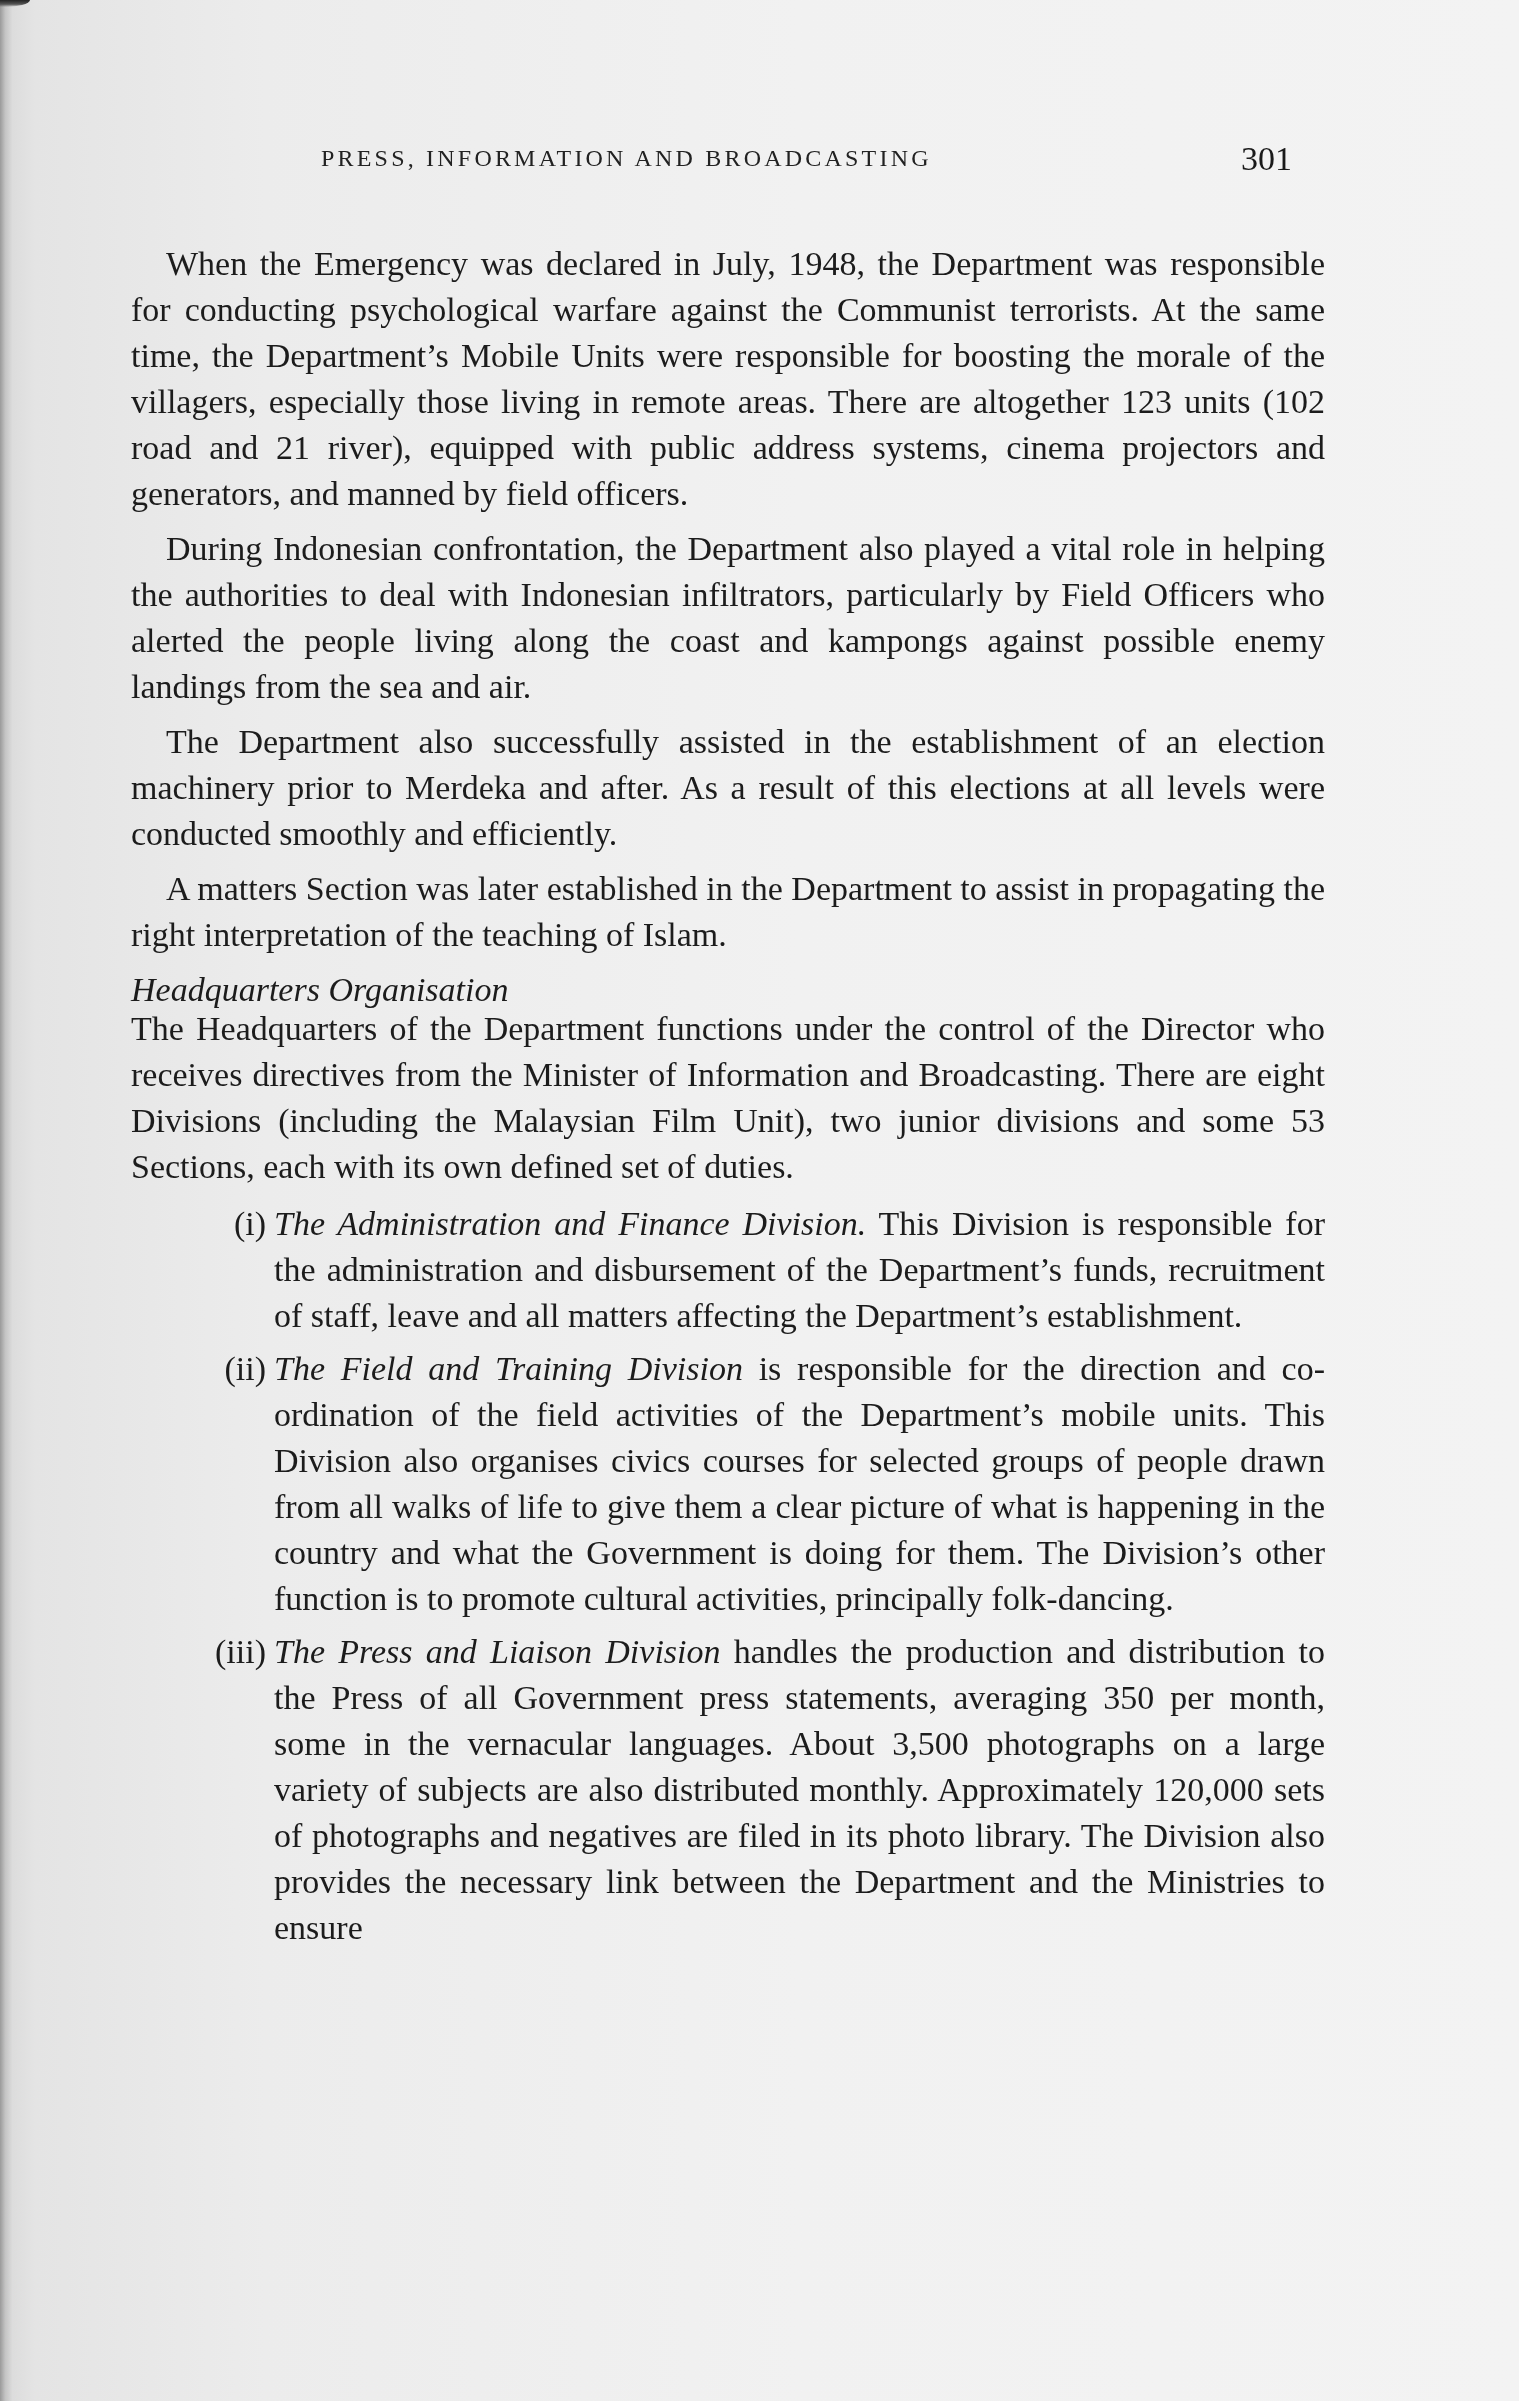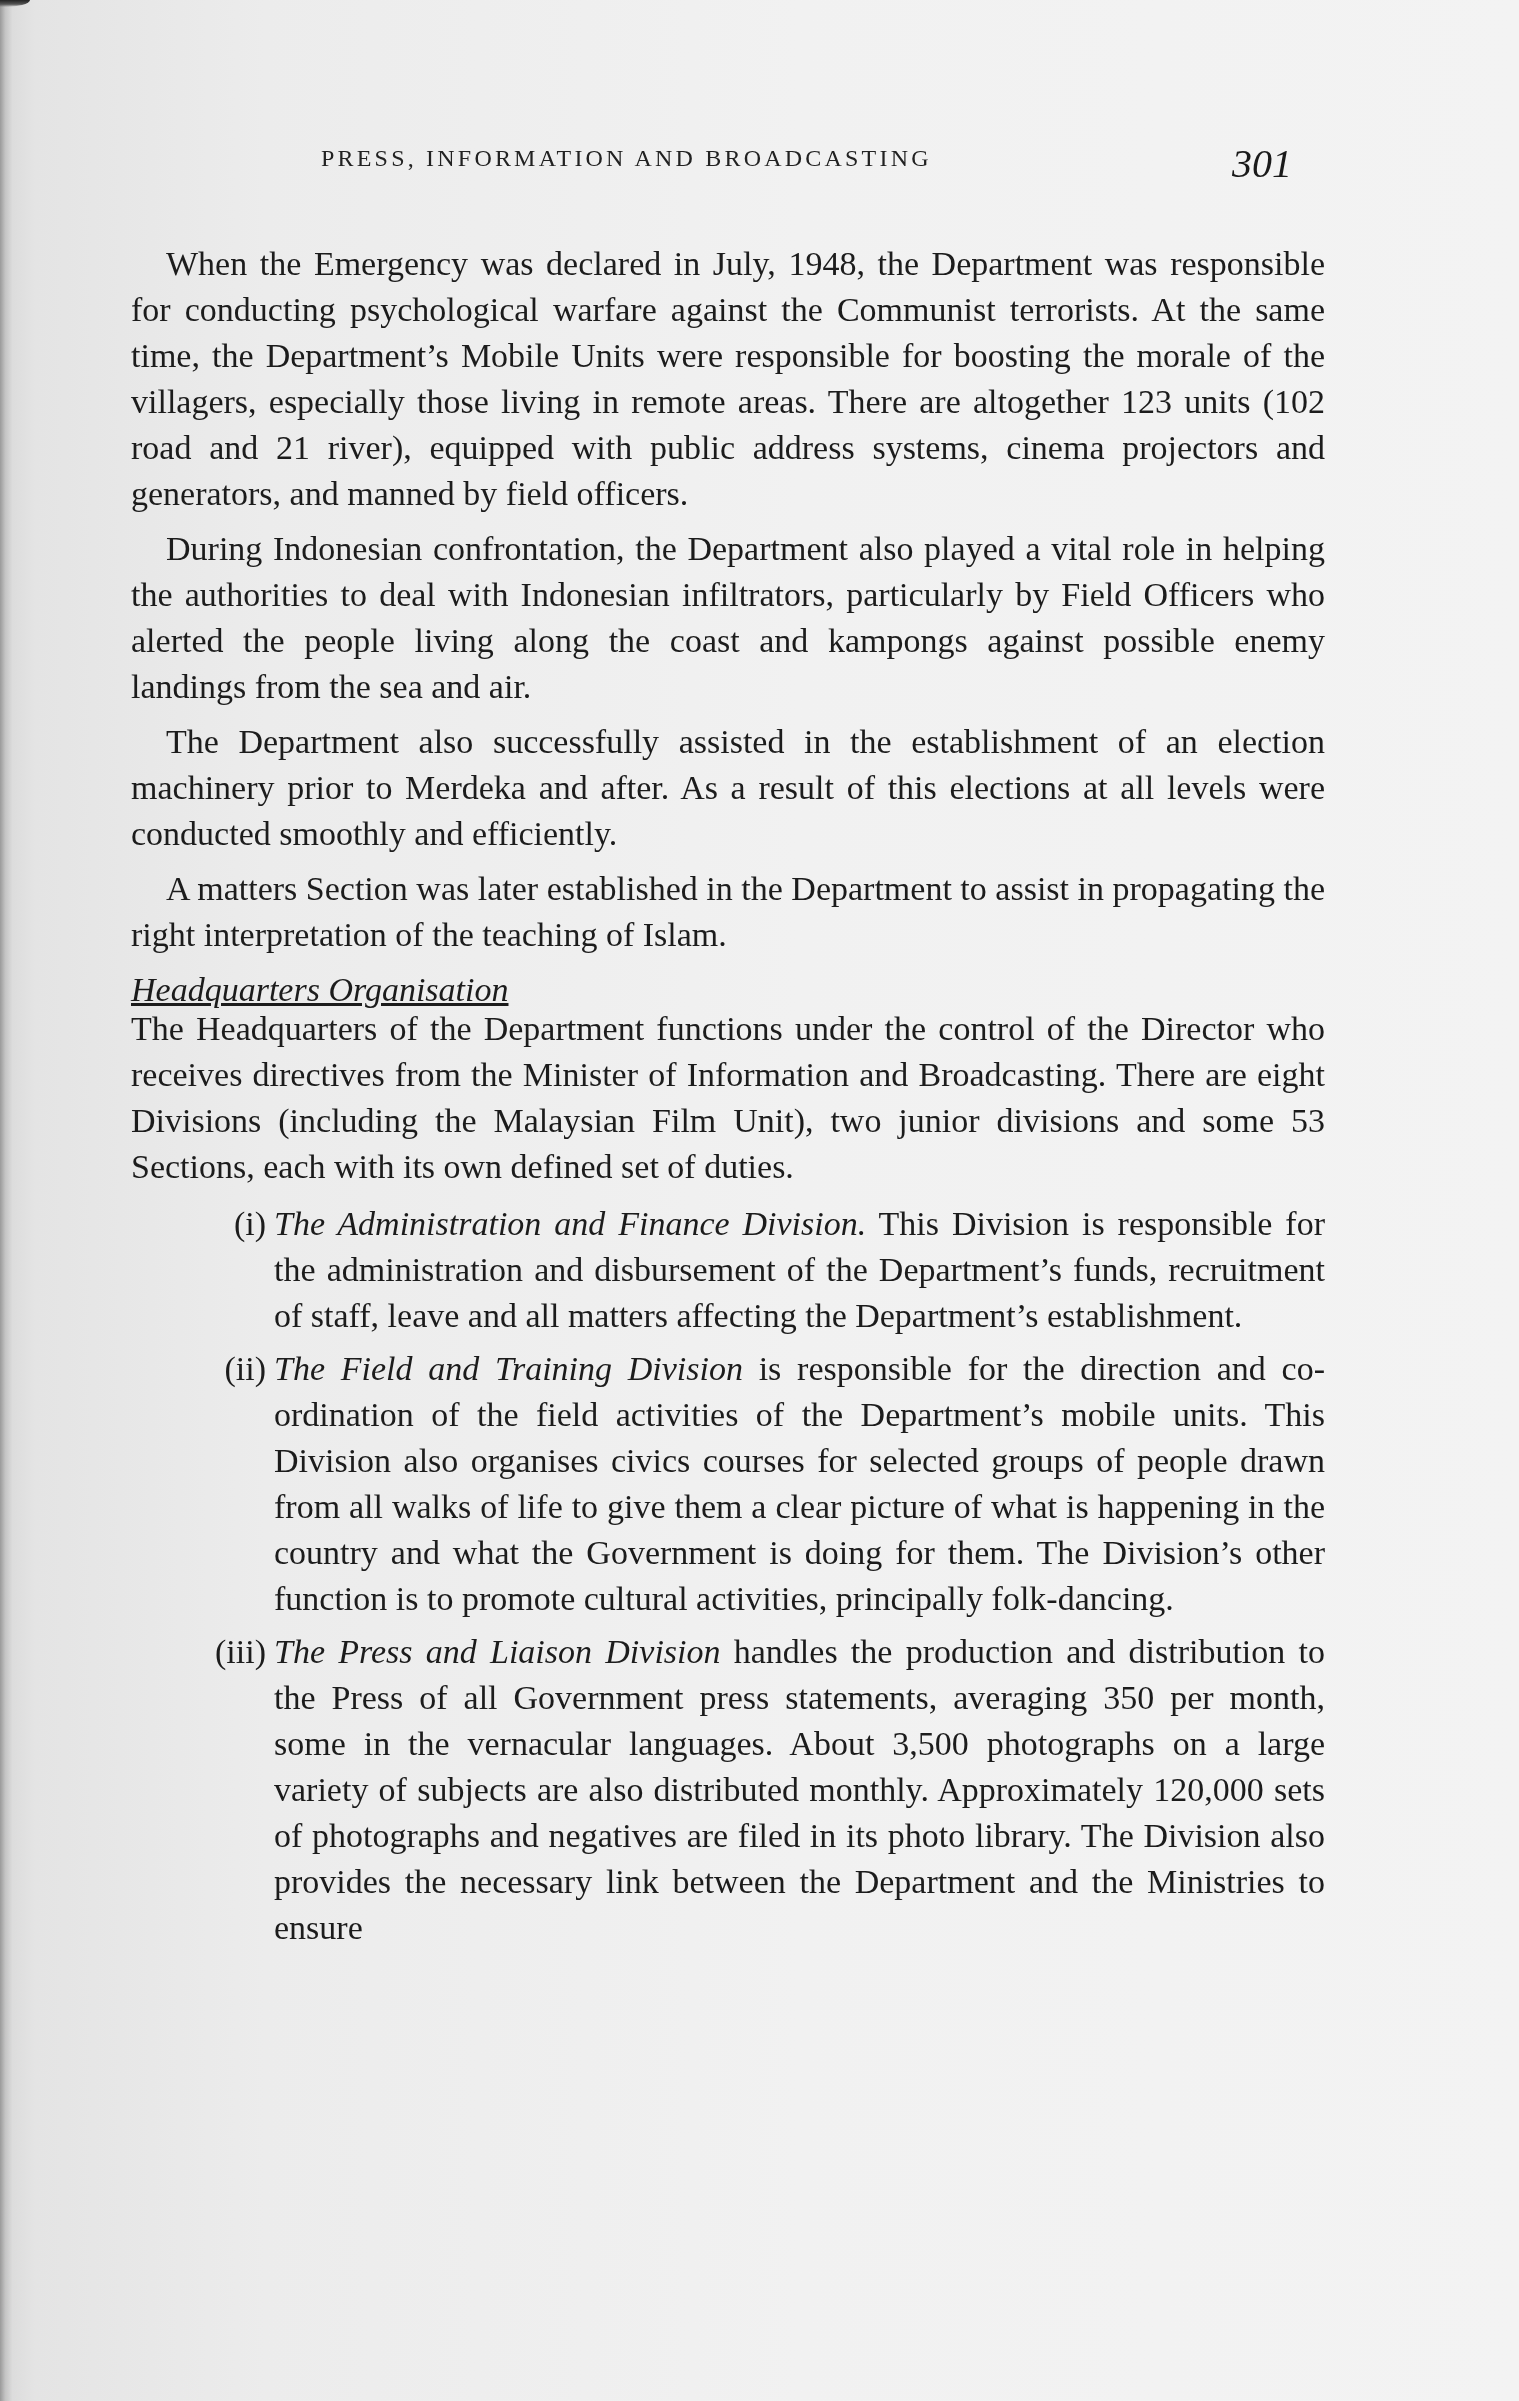--- a/index.html
+++ b/index.html
@@ -36,23 +36,22 @@
       left: 0;
       top: 5.3px;
       font-size: 24px;
       letter-spacing: 3.2px;
       color: #222;
     }
     .page-number {
       position: absolute;
       right: 0;
       top: 0;
-      font-size: 40px;
+      font-size: 34px;
       color: #1a1a1a;
-      font-style: italic;
     }
     .body-text {
       position: absolute;
       left: 99px;
       top: 241px;
       width: 1194px;
       font-size: 34px;
       line-height: 46px;
       text-align: justify;
       hyphens: manual;
@@ -62,21 +61,20 @@
       margin: 0 0 9px 0;
       text-indent: 35px;
     }
     .para.no-indent {
       text-indent: 0;
     }
     .section-heading {
       font-style: italic;
       margin: 9px 0 -7px 0;
       line-height: 46px;
-      text-decoration: underline;
     }
     .list {
       margin: 10.6px 0 0 0;
       padding: 0;
       list-style: none;
     }
     .list-item {
       position: relative;
       padding-left: 143px;
       margin: 0 0 7px 0;

